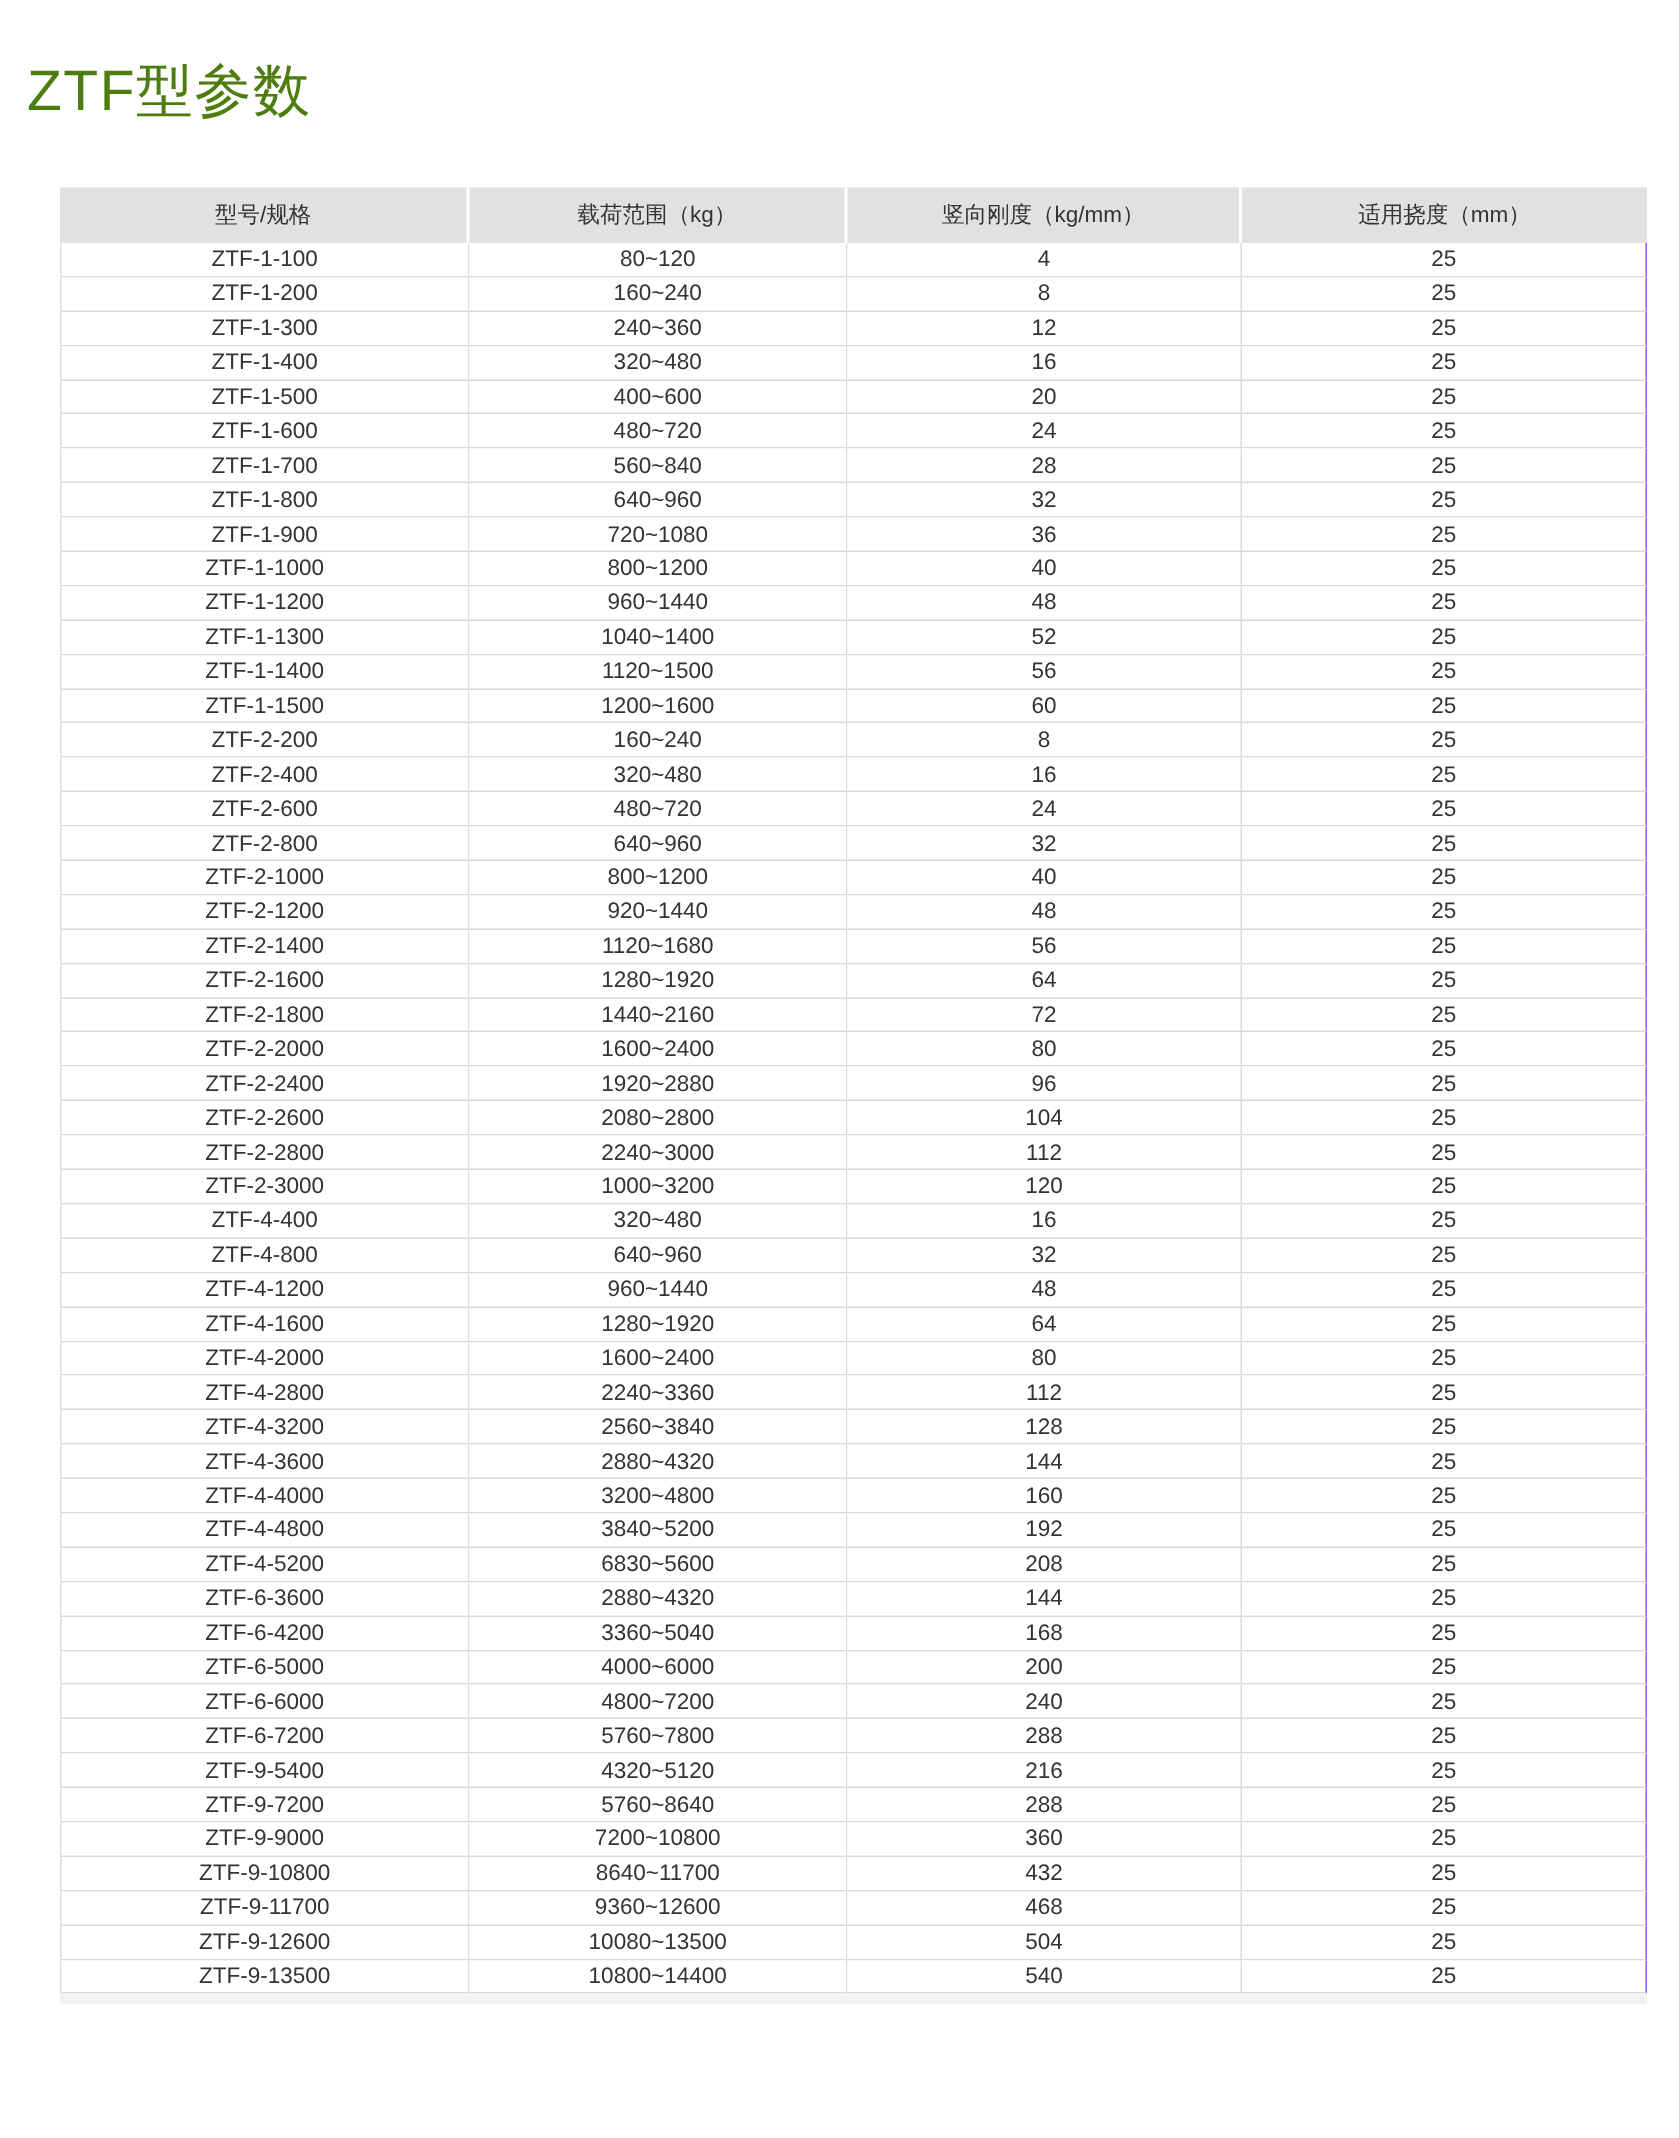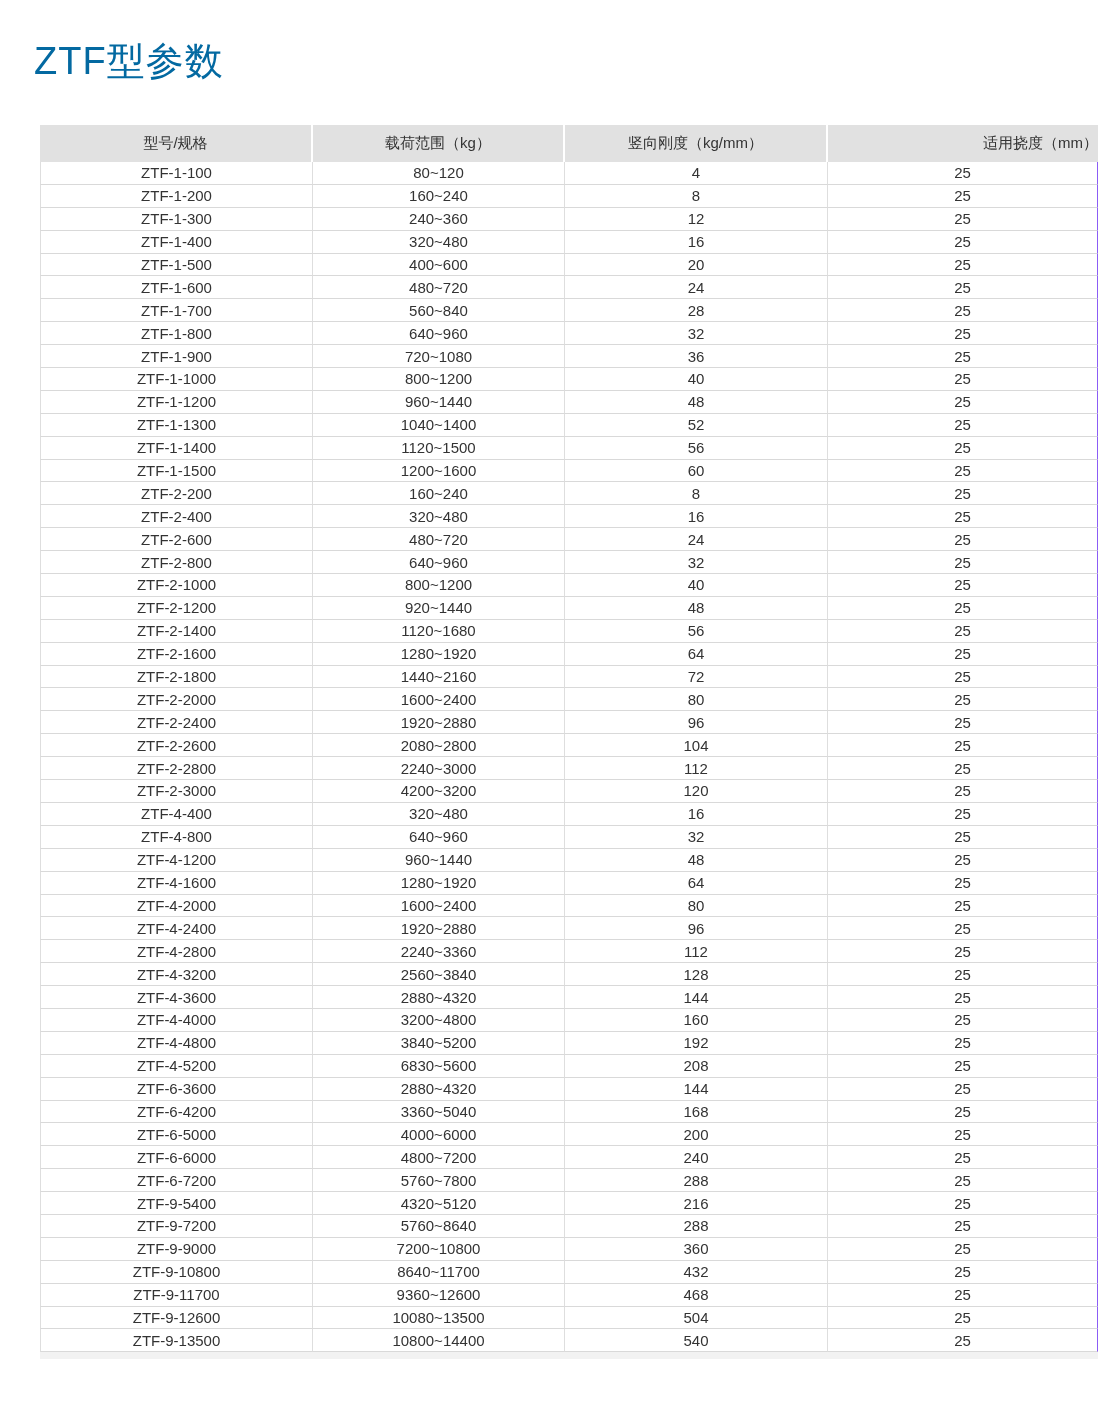--- a/index.html
+++ b/index.html
@@ -8,26 +8,26 @@
     background: #ffffff;
     width: 1119px;
     height: 1425px;
     font-family: "Liberation Sans", "DejaVu Sans", sans-serif;
     color: #333333;
     position: relative;
     overflow: hidden;
   }
   .page-title {
     position: absolute;
-    left: 34px;
+    left: 18px;
     top: 14px;
     font-size: 38px;
     line-height: 1.2;
     font-weight: 500;
-    color: #0369a1;
+    color: #4d7c0f;
     letter-spacing: 1px;
   }
   .table-wrap {
     position: absolute;
     left: 40px;
     top: 125px;
     width: 1058px;
   }
   table.params {
     border-collapse: separate;
@@ -41,21 +41,20 @@
     font-size: 15px;
     font-weight: 400;
     color: #333333;
     text-align: center;
     vertical-align: middle;
     border-right: 2px solid #ffffff;
     padding: 0;
   }
   table.params th:last-child {
     border-right: none;
-    text-align: right;
   }
   table.params td {
     height: 21.9px;
     font-size: 15px;
     color: #333333;
     text-align: center;
     vertical-align: middle;
     padding: 0;
     border-bottom: 1px solid #d9d9d9;
     border-right: 1px solid #dedede;
@@ -253,21 +252,21 @@
           <td>25</td>
         </tr>
         <tr>
           <td>ZTF-2-2800</td>
           <td>2240~3000</td>
           <td>112</td>
           <td>25</td>
         </tr>
         <tr>
           <td>ZTF-2-3000</td>
-          <td>4200~3200</td>
+          <td>1000~3200</td>
           <td>120</td>
           <td>25</td>
         </tr>
         <tr>
           <td>ZTF-4-400</td>
           <td>320~480</td>
           <td>16</td>
           <td>25</td>
         </tr>
         <tr>
@@ -285,26 +284,20 @@
         <tr>
           <td>ZTF-4-1600</td>
           <td>1280~1920</td>
           <td>64</td>
           <td>25</td>
         </tr>
         <tr>
           <td>ZTF-4-2000</td>
           <td>1600~2400</td>
           <td>80</td>
-          <td>25</td>
-        </tr>
-        <tr>
-          <td>ZTF-4-2400</td>
-          <td>1920~2880</td>
-          <td>96</td>
           <td>25</td>
         </tr>
         <tr>
           <td>ZTF-4-2800</td>
           <td>2240~3360</td>
           <td>112</td>
           <td>25</td>
         </tr>
         <tr>
           <td>ZTF-4-3200</td>

